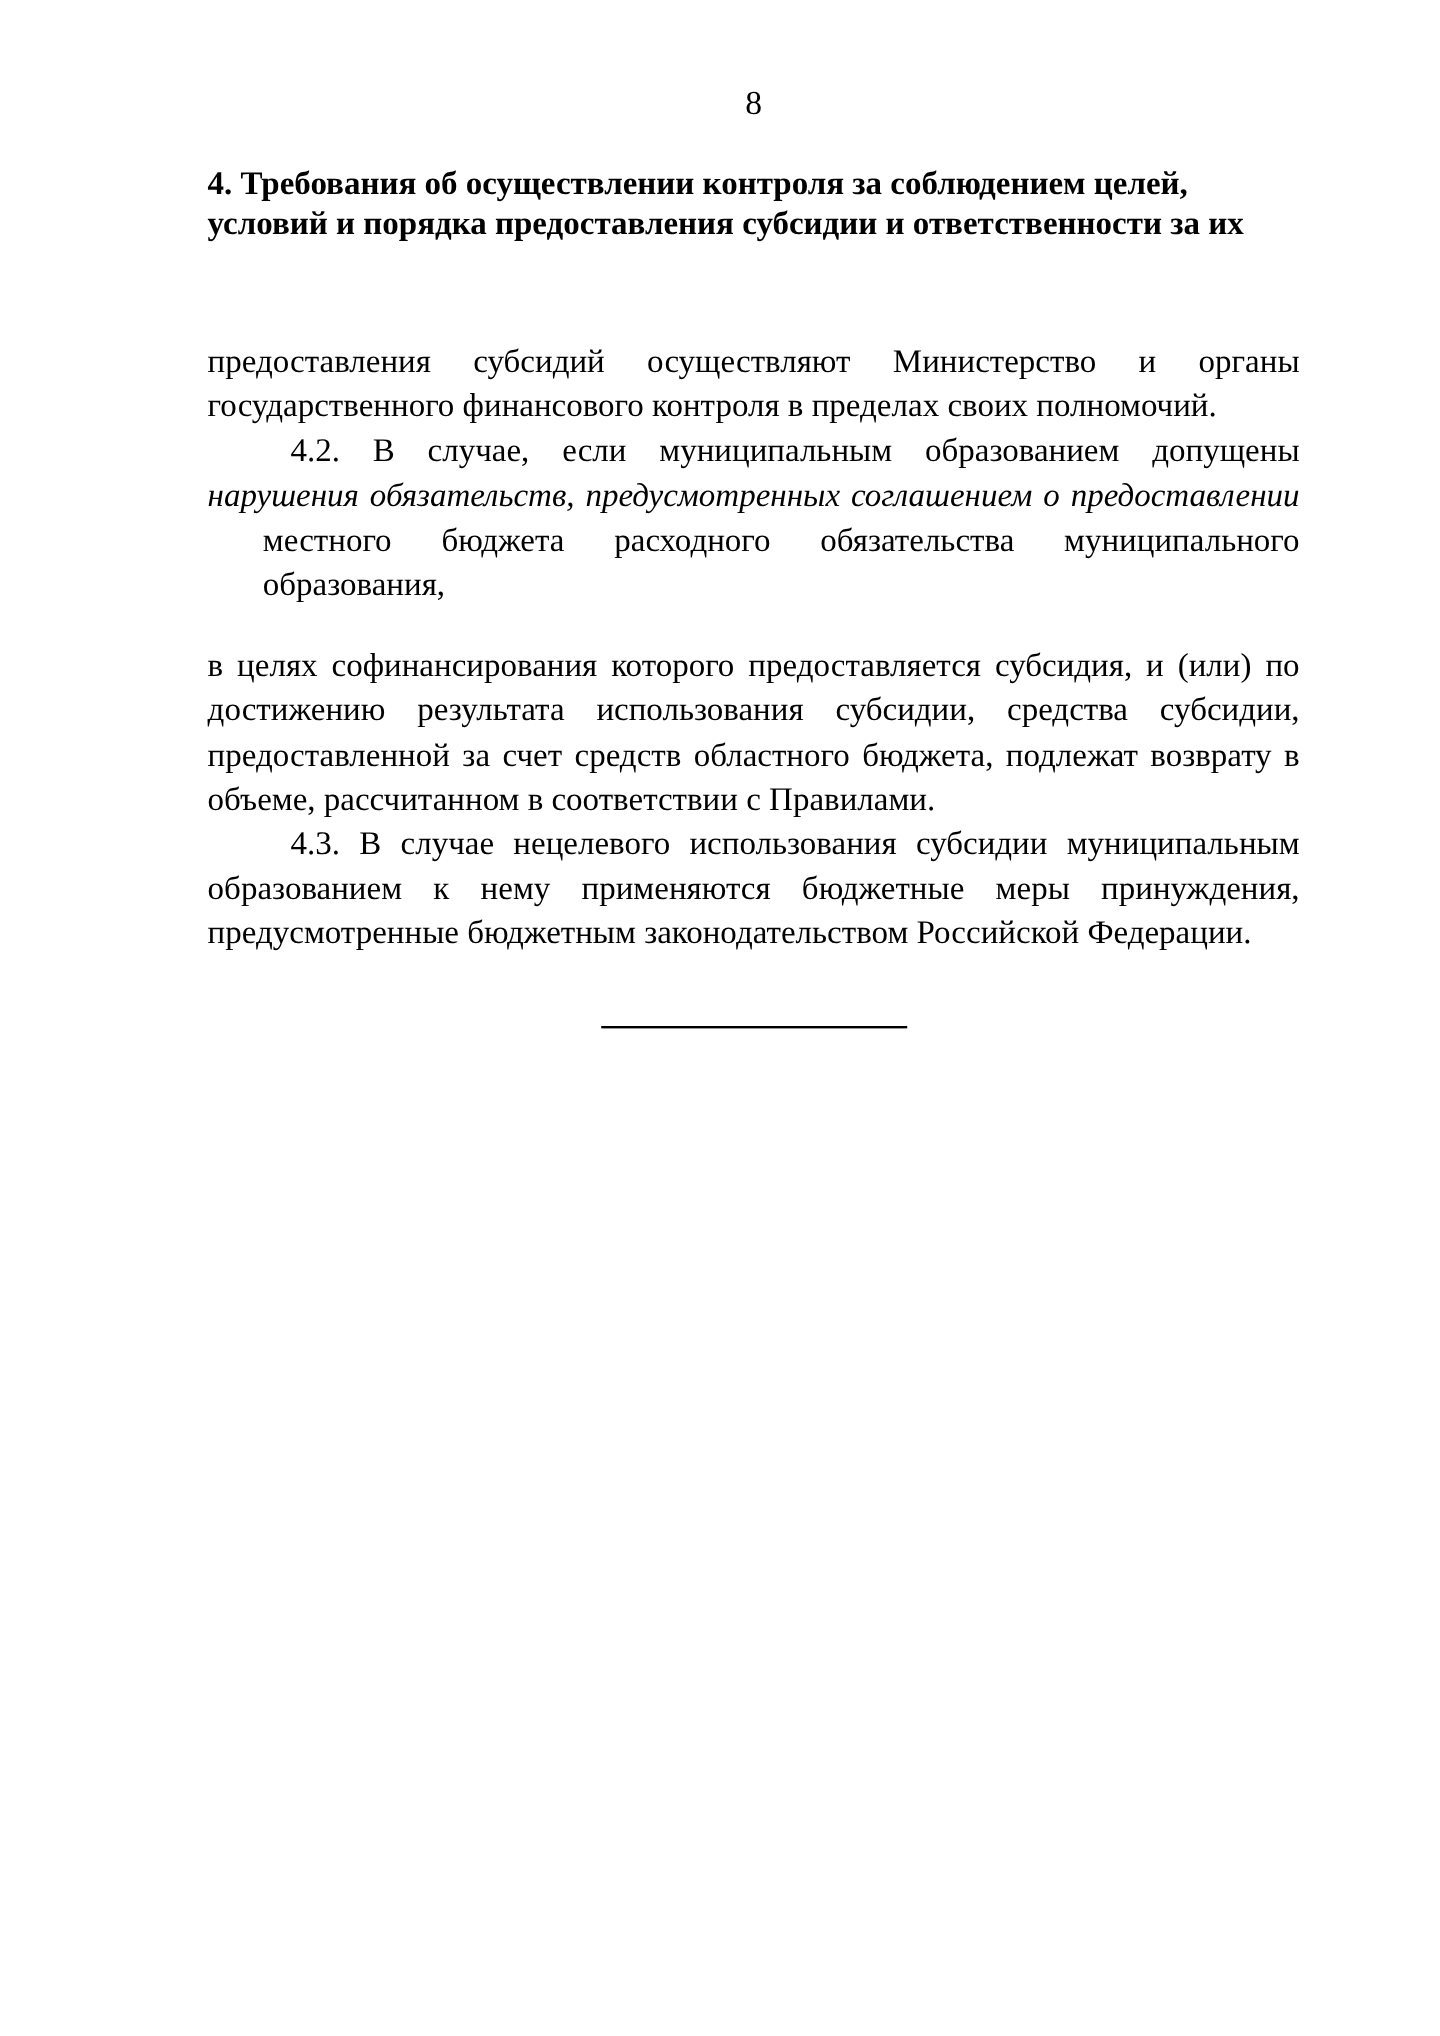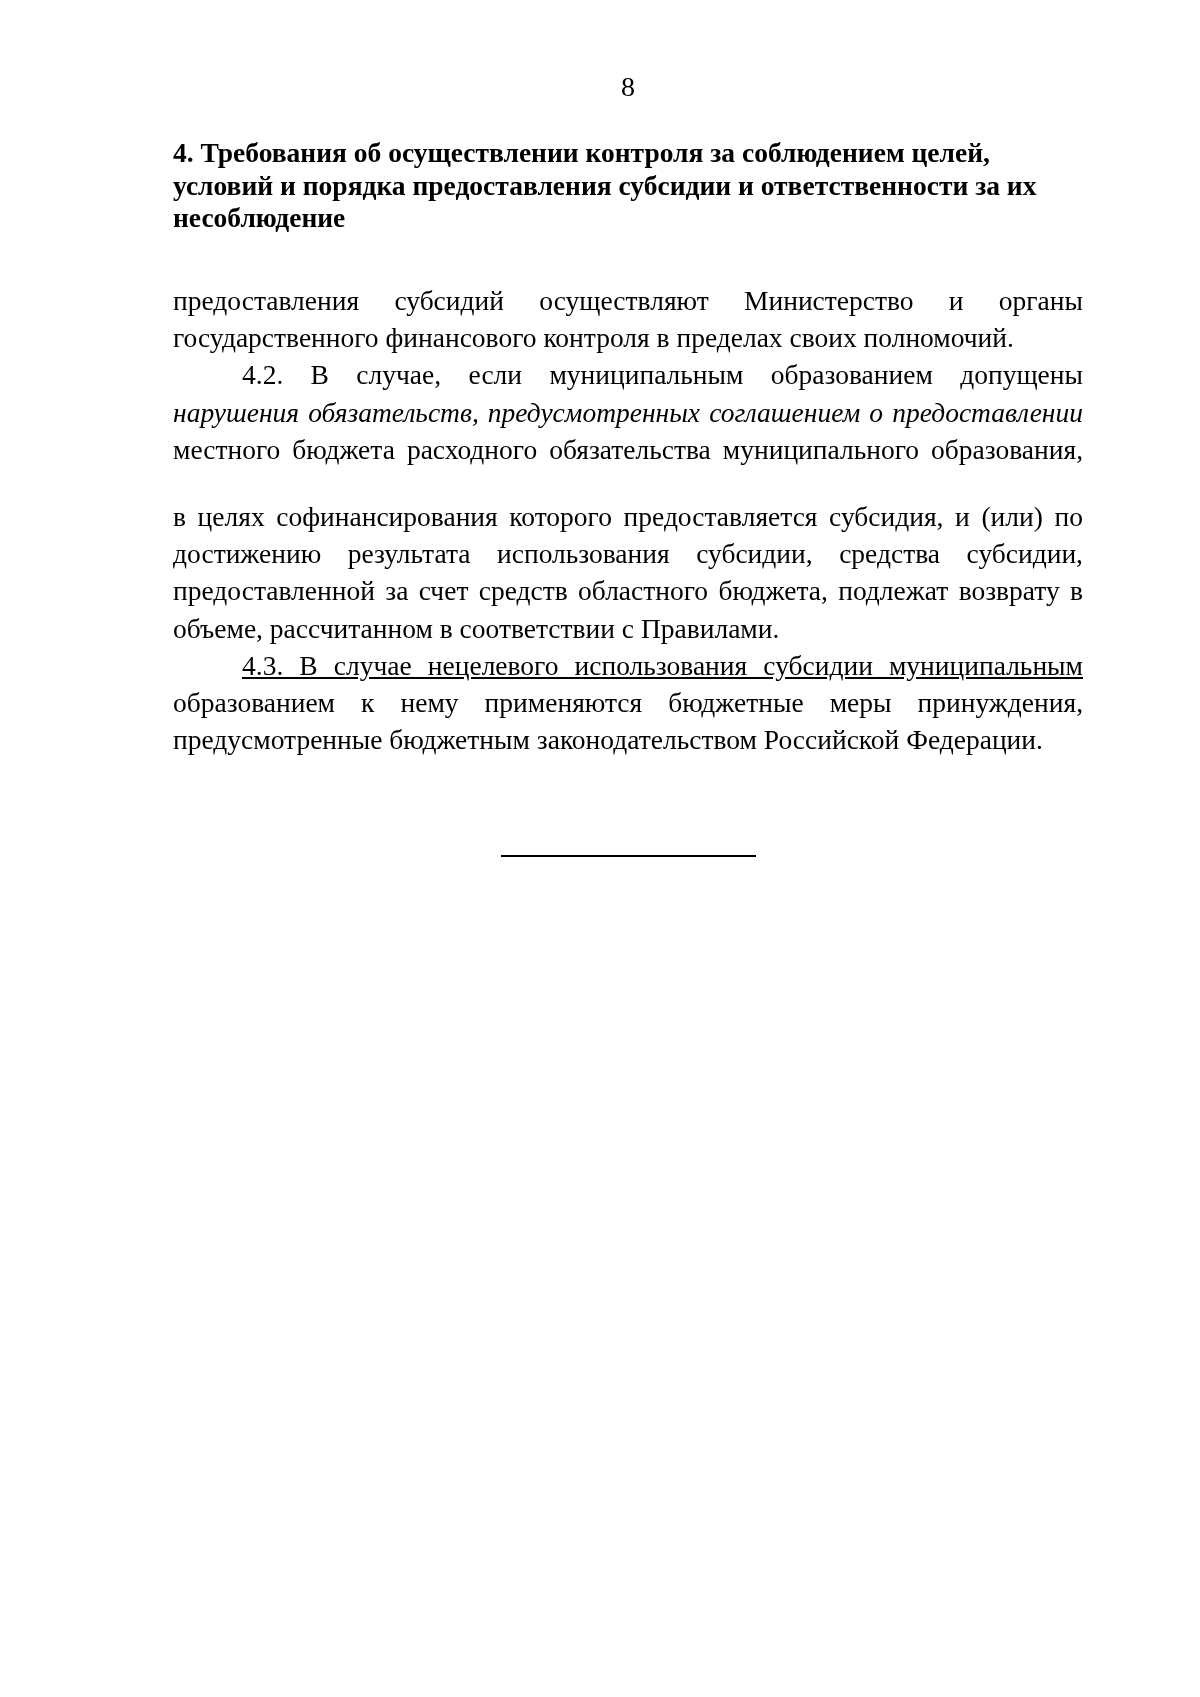--- a/index.html
+++ b/index.html
@@ -86,42 +86,41 @@
 </head>
 <body>
 
 <div class="page">
 
   <div class="page-number">8</div>
 
   <h2 class="section-heading">
     <span>4. Требования об осуществлении контроля за соблюдением целей,</span>
     <span>условий и порядка предоставления субсидии и ответственности за их</span>
-    <span>несоблюдение</span>
   </h2>
 
   <div class="body-text">
 
     <div class="para">
       <span class="line" style="white-space: normal; margin-top: 16px;">предоставления субсидий осуществляют Министерство и органы</span>
       <span class="line last" style="white-space: normal;">государственного финансового контроля в пределах своих полномочий.</span>
     </div>
 
     <div class="para">
       <span class="line first" style="white-space: normal;">4.2. В случае, если муниципальным образованием допущены</span>
       <span class="line" style="white-space: normal; font-style: italic;">нарушения обязательств, предусмотренных соглашением о предоставлении</span>
-      <span class="line" style="white-space: normal;">местного бюджета расходного обязательства муниципального образования,</span>
+      <span class="line" style="white-space: normal; margin-left: 46px;">местного бюджета расходного обязательства муниципального образования,</span>
       <span class="line" style="white-space: normal; margin-top: 30px;">в целях софинансирования которого предоставляется субсидия, и (или) по</span>
       <span class="line" style="white-space: normal;">достижению результата использования субсидии, средства субсидии,</span>
       <span class="line" style="white-space: normal;">предоставленной за счет средств областного бюджета, подлежат возврату в</span>
       <span class="line last" style="white-space: normal;">объеме, рассчитанном в соответствии с Правилами.</span>
     </div>
 
     <div class="para">
-      <span class="line first" style="white-space: normal; text-decoration: underline;">4.3. В случае нецелевого использования субсидии муниципальным</span>
+      <span class="line first" style="white-space: normal;">4.3. В случае нецелевого использования субсидии муниципальным</span>
       <span class="line" style="white-space: normal;">образованием к нему применяются бюджетные меры принуждения,</span>
       <span class="line last" style="white-space: normal;">предусмотренные бюджетным законодательством Российской Федерации.</span>
     </div>
 
   </div>
 
   <div class="separator"></div>
 
 </div>
 

